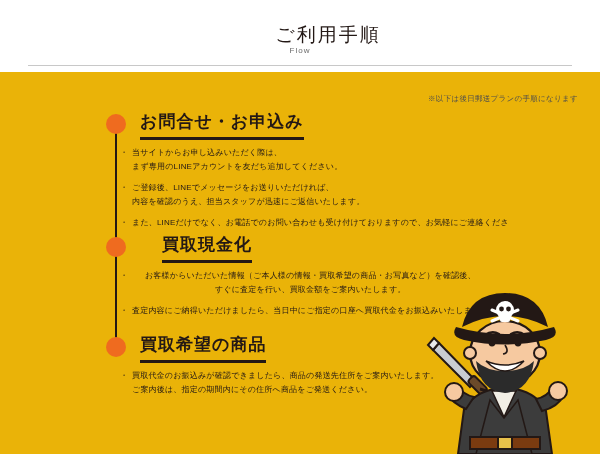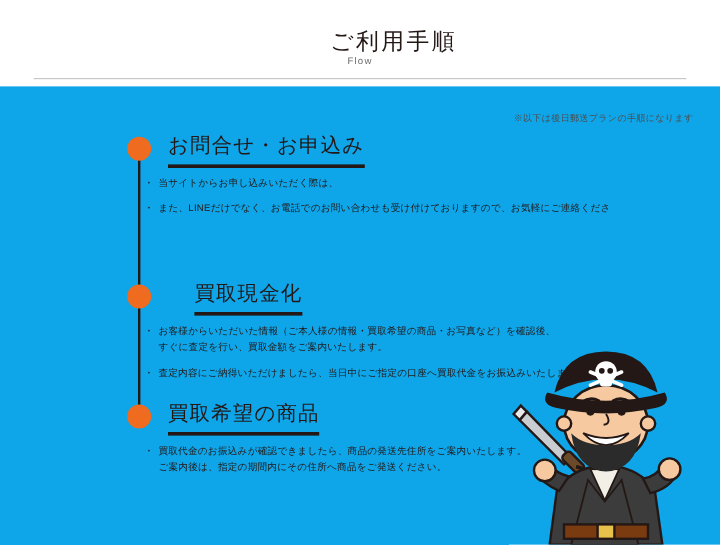--- a/index.html
+++ b/index.html
@@ -58,21 +58,21 @@
     width: 544px;
     border-top: 1px solid #c8c8c8;
   }
   
   .panel {
     position: absolute;
     left: 0;
     top: 72px;
     width: 600px;
     height: 382px;
-    background: #0ea5e9;
+    background: #eab308;
     overflow: hidden;
   }
   .note {
     position: absolute;
     right: 22px;
     top: 22px;
     font-size: 7.5px;
     color: #4d4d4d;
     letter-spacing: 0.3px;
   }
@@ -95,21 +95,21 @@
     left: 106px;
     width: 20px;
     height: 20px;
     border-radius: 50%;
     background: #ef6b1f;
   }
   .step-title {
     position: absolute;
     left: 140px;
     font-size: 17px;
-    font-weight: normal;
+    font-weight: bold;
     color: #231815;
     letter-spacing: 1px;
     padding-bottom: 3px;
   }
   .step-title .u {
     display: block;
     border-bottom: 3px solid #231815;
     padding-bottom: 4px;
   }
   .bodytext {
@@ -139,21 +139,21 @@
   #step1 { top: 42px; }
   #step2 { top: 165px; }
   #step3 { top: 265px; }
   #step1 .bullet { top: 0px; }
   #step2 .bullet { top: 0px; }
   #step3 .bullet { top: 0px; }
   #step1 .step-title { top: -4px; }
   #step2 .step-title { top: -4px; margin-left: 22px; }
   #step3 .step-title { top: -4px; }
   #step1 .bodytext { top: 32px; }
-  #step2 .bodytext { top: 32px; }
+  #step2 .bodytext { top: 32px; text-align: center; }
   #step3 .bodytext { top: 32px; }
 
   
   .mascot {
     position: absolute;
     right: 4px;
     bottom: 0px;
     width: 190px;
     height: 185px;
   }
@@ -176,20 +176,25 @@
     <div class="timeline-line"></div>
 
     <div class="step" id="step1">
       <div class="bullet"></div>
       <div class="step-title">
           <span class="u">お問合せ・お申込み</span>
         </div>
       <div class="bodytext">
         <div class="para">
           <span class="ln">当サイトからお申し込みいただく際は、</span>
+          <span class="ln">まず専用のLINEアカウントを友だち追加してください。</span>
+        </div>
+        <div class="para">
+          <span class="ln">ご登録後、LINEでメッセージをお送りいただければ、</span>
+          <span class="ln">内容を確認のうえ、担当スタッフが迅速にご返信いたします。</span>
         </div>
         <div class="para">
           <span class="ln">また、LINEだけでなく、お電話でのお問い合わせも受け付けておりますので、お気軽にご連絡くださ</span>
         </div>
       </div>
     </div>
 
     <div class="step" id="step2">
       <div class="bullet"></div>
       <div class="step-title">

